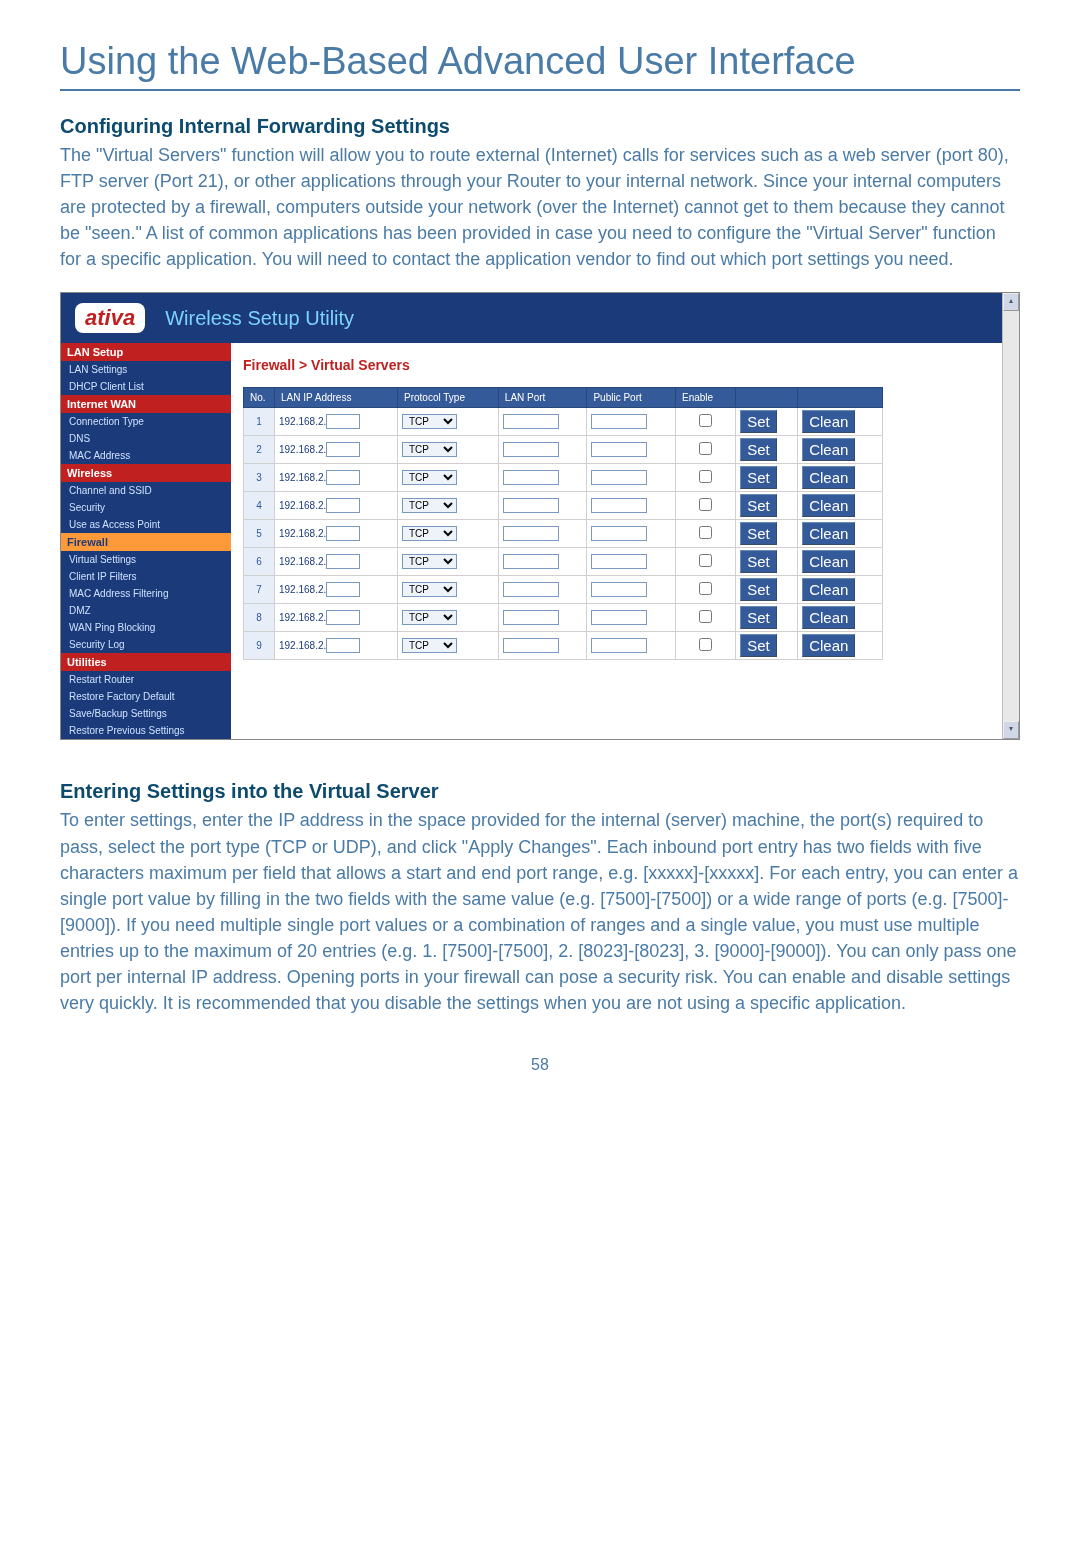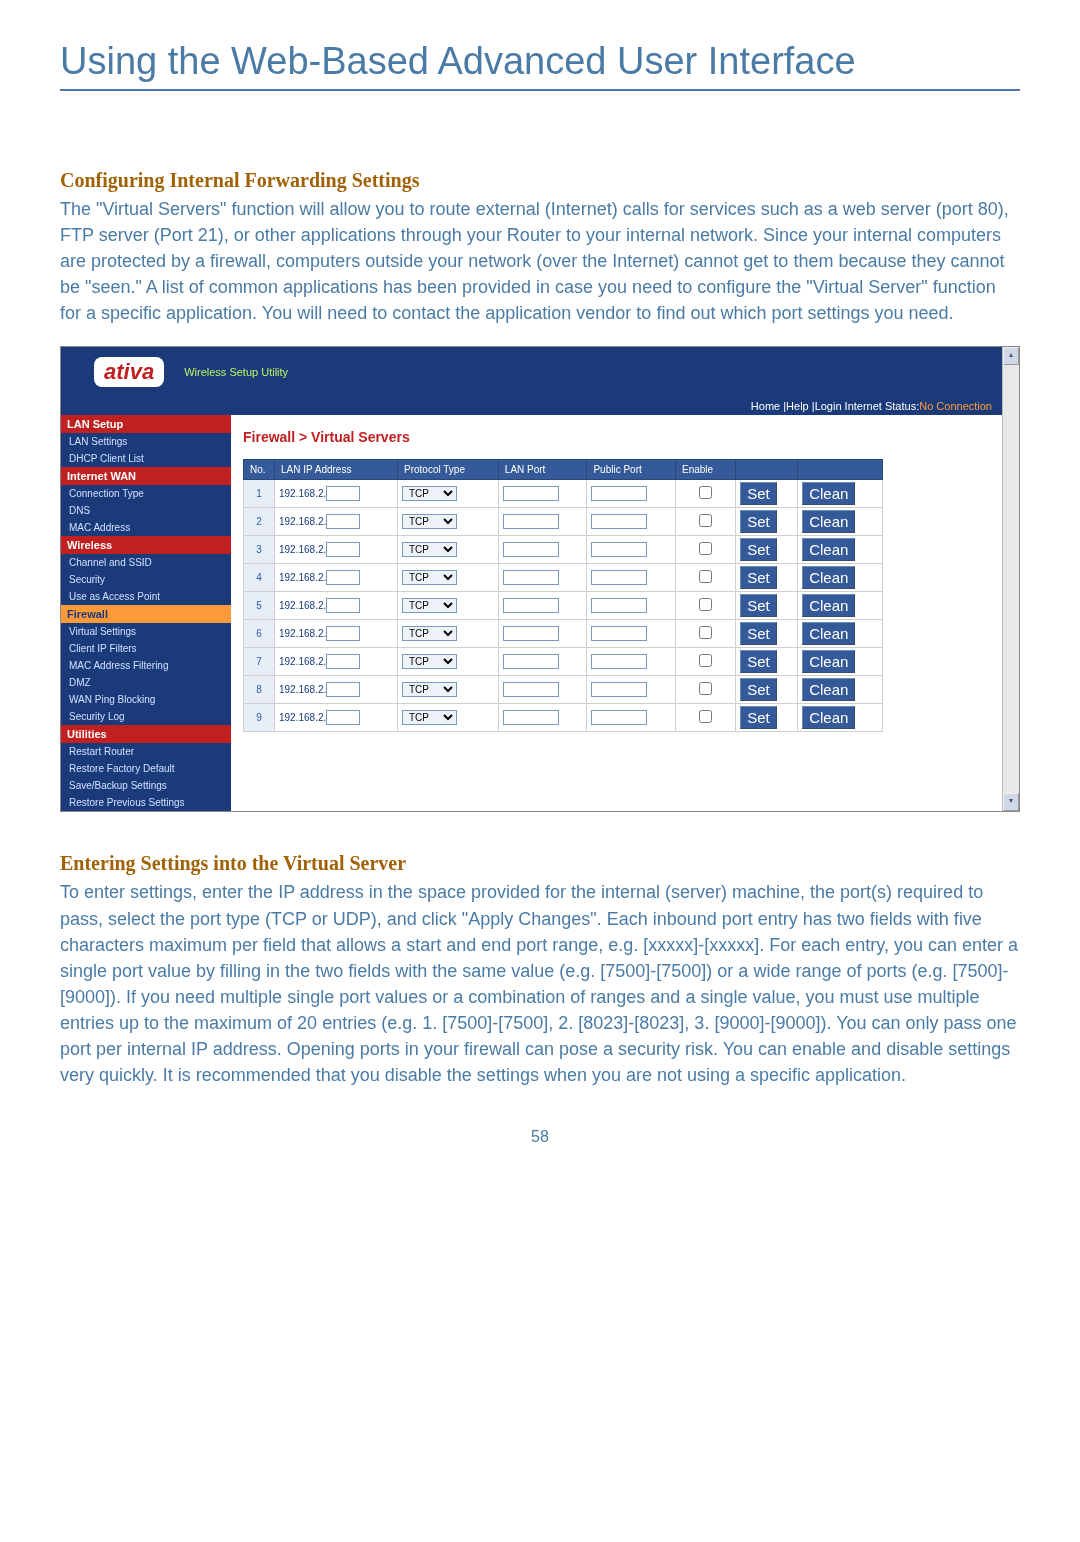--- a/index.html
+++ b/index.html
@@ -11,27 +11,27 @@
     width: 1080px;
     box-sizing: border-box;
   }
   .page-title {
     font-family: 'Segoe UI', Arial, sans-serif;
     font-size: 38px;
     font-weight: 300;
     color: #4a7ba6;
     border-bottom: 2px solid #4a7ba6;
     padding-bottom: 6px;
-    margin: 0 0 78px 0;
+    margin: 0 0 24px 0;
   }
   .section-heading {
-    font-family: Liberation Serif, serif;
+    font-family: Liberation Sans, sans-serif;
     font-size: 20px;
     font-weight: 600;
-    color: #a16207;
+    color: #0c4a6e;
     margin: 20px 0 4px 0;
   }
   .body-text {
     font-family: 'Segoe UI', Arial, sans-serif;
     font-size: 18px;
     line-height: 1.45;
     color: #4a7ba6;
     margin: 0 0 20px 0;
   }
   .screenshot-wrap {
@@ -55,25 +55,24 @@
   }
   .ru-logo {
     background: #fff;
     border-radius: 8px;
     padding: 2px 10px;
     color: #c02020;
     font-weight: bold;
     font-size: 22px;
     font-style: italic;
     margin-right: 20px;
-    margin-left: 19px;
   }
   .ru-util {
-    color: #bef264;
-    font-size: 11px;
+    color: #7dd3fc;
+    font-size: 20px;
     text-align: right;
   }
   .ru-topbar-sub {
     background: #1a3a7a;
     color: #fff;
     font-size: 11px;
     text-align: right;
     padding: 3px 10px;
   }
   .ru-topbar-sub .no-conn { color: #ff9a3a; }
@@ -210,23 +209,20 @@
 
 <h2 class="section-heading">Configuring Internal Forwarding Settings</h2>
 <p class="body-text">The "Virtual Servers" function will allow you to route external (Internet) calls for services such as a web server (port 80), FTP server (Port 21), or other applications through your Router to your internal network. Since your internal computers are protected by a firewall, computers outside your network (over the Internet) cannot get to them because they cannot be "seen." A list of common applications has been provided in case you need to configure the "Virtual Server" function for a specific application. You will need to contact the application vendor to find out which port settings you need.</p>
 
 <div class="screenshot-wrap">
   <div style="display:flex;">
     <div class="router-ui" style="flex:1;">
       <div class="ru-topbar">
         <span class="ru-logo">ativa</span>
         <span class="ru-util">Wireless Setup Utility</span>
-      </div>
-      <div class="ru-topbar-sub">
-        <span>Home |Help |Login   Internet Status:</span><span class="no-conn">No Connection</span>
       </div>
       <div class="ru-body">
         <div class="ru-side" id="ru-side">
             <div class="cat">LAN Setup</div>
             <div class="item">LAN Settings</div>
             <div class="item">DHCP Client List</div>
             <div class="cat">Internet WAN</div>
             <div class="item">Connection Type</div>
             <div class="item">DNS</div>
             <div class="item">MAC Address</div>

